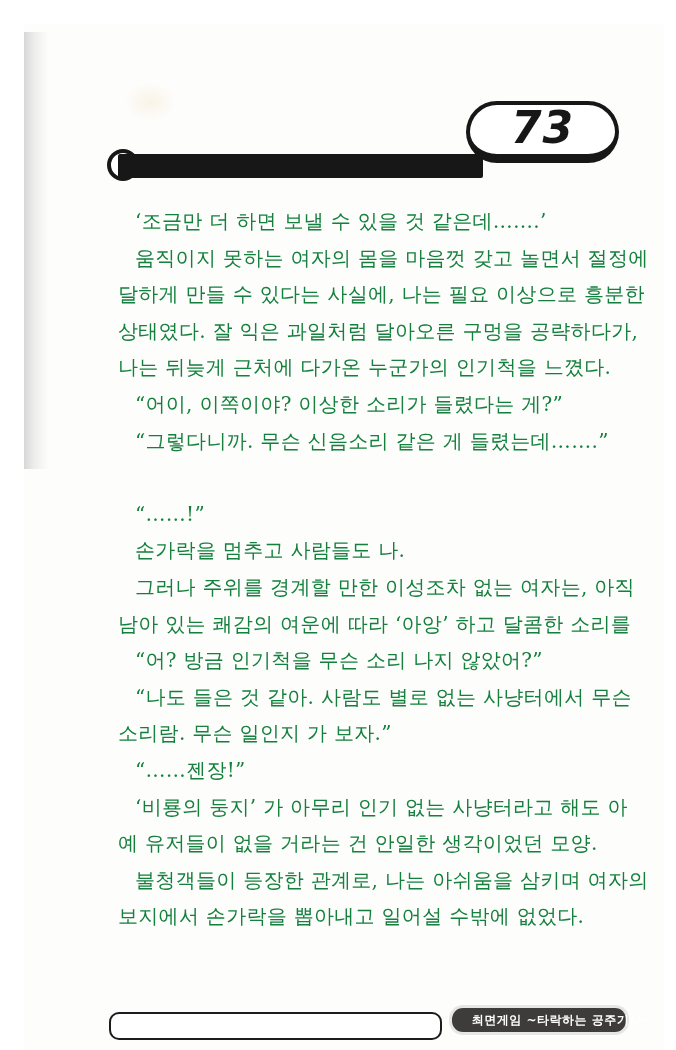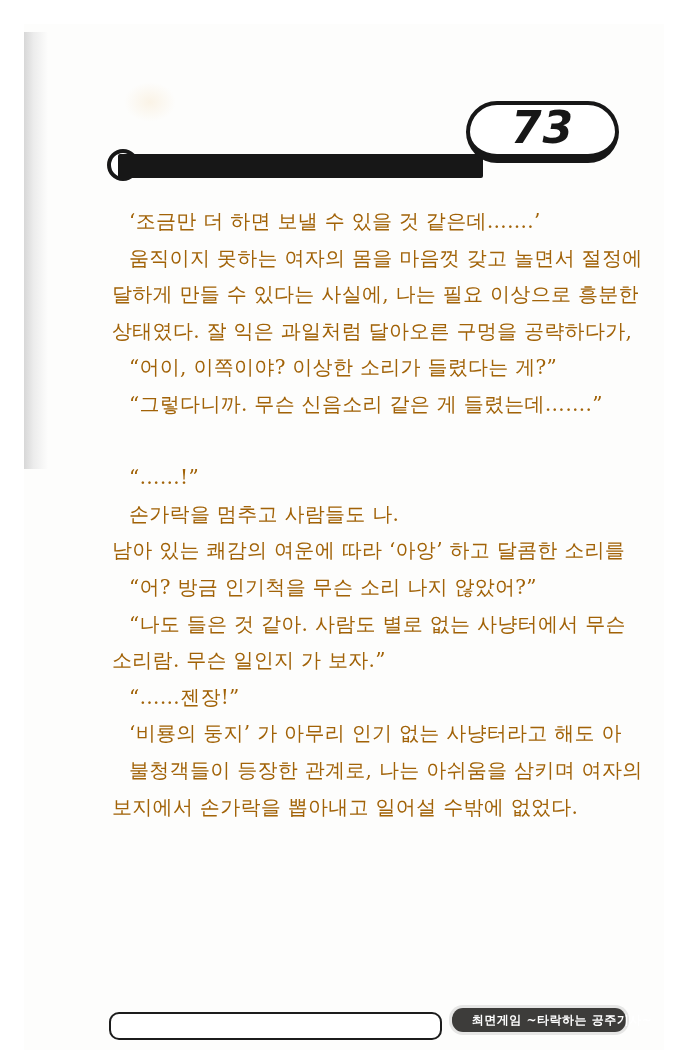--- a/index.html
+++ b/index.html
@@ -64,23 +64,23 @@
     font-size: 44px;
     line-height: 1;
     color: #171717;
     transform: translateY(-2px);
     letter-spacing: 1px;
   }
 
   
   .body-text {
     position: absolute;
-    left: 64px; top: 155px;
+    left: 70px; top: 155px;
     width: 524px;
-    color: #a16207;
+    color: #15803d;
     font-size: 20px;
     letter-spacing: 0.3px;
   }
   .body-text .line {
     height: 36.6px;
     line-height: 36.6px;
     white-space: nowrap;
   }
   .body-text .line.indent { padding-left: 29px; }
   .body-text .line.blank { height: 36.6px; }
@@ -129,31 +129,34 @@
     <div class="page-number-pill">
       <span class="page-number">73</span>
     </div>
   </div>
 
   <div class="body-text">
       <div class="line indent">‘조금만 더 하면 보낼 수 있을 것 같은데…….’</div>
       <div class="line indent">움직이지 못하는 여자의 몸을 마음껏 갖고 놀면서 절정에</div>
       <div class="line">달하게 만들 수 있다는 사실에, 나는 필요 이상으로 흥분한</div>
       <div class="line">상태였다. 잘 익은 과일처럼 달아오른 구멍을 공략하다가,</div>
+      <div class="line">나는 뒤늦게 근처에 다가온 누군가의 인기척을 느꼈다.</div>
       <div class="line indent">“어이, 이쪽이야? 이상한 소리가 들렸다는 게?”</div>
       <div class="line indent">“그렇다니까. 무슨 신음소리 같은 게 들렸는데…….”</div>
       <div class="line blank"></div>
       <div class="line indent">“……!”</div>
       <div class="line indent">손가락을 멈추고 사람들도 나.</div>
+      <div class="line indent">그러나 주위를 경계할 만한 이성조차 없는 여자는, 아직</div>
       <div class="line">남아 있는 쾌감의 여운에 따라 ‘아앙’ 하고 달콤한 소리를</div>
       <div class="line indent">“어? 방금 인기척을 무슨 소리 나지 않았어?”</div>
       <div class="line indent">“나도 들은 것 같아. 사람도 별로 없는 사냥터에서 무슨</div>
       <div class="line">소리람. 무슨 일인지 가 보자.”</div>
       <div class="line indent">“……젠장!”</div>
       <div class="line indent">‘비룡의 둥지’ 가 아무리 인기 없는 사냥터라고 해도 아</div>
+      <div class="line">예 유저들이 없을 거라는 건 안일한 생각이었던 모양.</div>
       <div class="line indent">불청객들이 등장한 관계로, 나는 아쉬움을 삼키며 여자의</div>
       <div class="line">보지에서 손가락을 뽑아내고 일어설 수밖에 없었다.</div>
     </div>
 
   <div class="footer">
     <div class="footer-pill"></div>
     <div class="footer-badge">
       <span>최면게임 ~타락하는 공주기사~</span>
     </div>
   </div>

